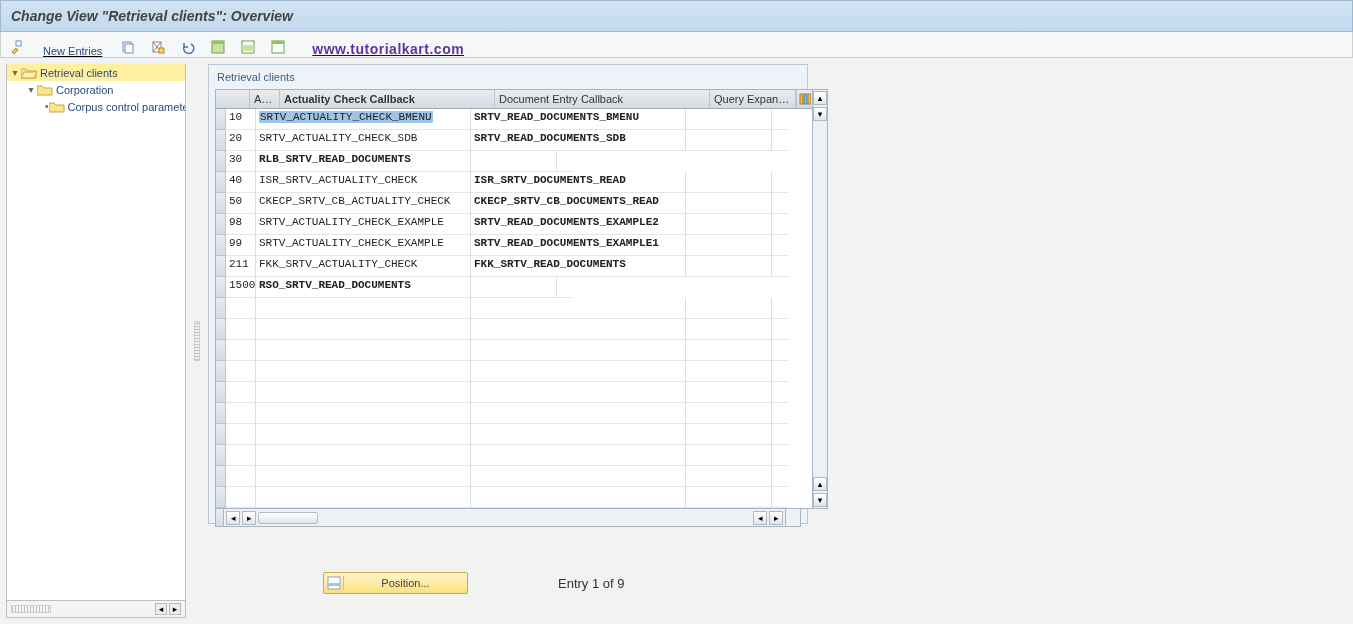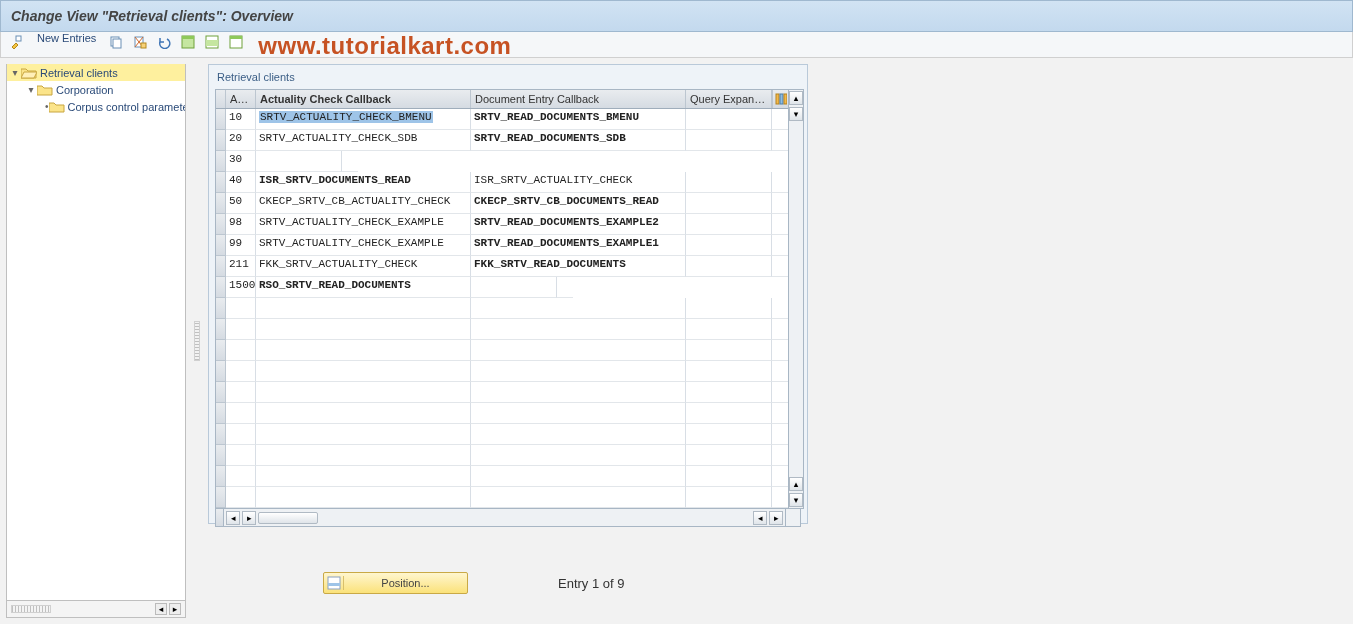--- a/index.html
+++ b/index.html
@@ -3,24 +3,24 @@
 <meta charset="utf-8">
 <style>
   * { box-sizing: border-box; margin: 0; padding: 0; }
   html, body { width: 1353px; height: 624px; font-family: Arial, sans-serif; font-size: 11px; background: #f2f2f2; overflow: hidden; }
   
   
   .titlebar { height: 32px; background: linear-gradient(to bottom, #d1e3f3, #c3d9ee); border: 1px solid #9fb8cf; display: flex; align-items: center; padding: 0 10px; }
   .titlebar-text { font-style: italic; font-weight: bold; font-size: 14px; color: #444; }
   
   
-  .toolbar { height: 26px; background: #f5f7f9; border: 1px solid #d0d0d0; border-top: none; display: flex; align-items: flex-start; padding: 0 6px; gap: 4px; }
+  .toolbar { height: 26px; background: #f5f7f9; border: 1px solid #d0d0d0; border-top: none; display: flex; align-items: flex-end; padding: 0 6px; gap: 10px; text-decoration: underline; }
   .toolbar .tbtn { width: 20px; height: 20px; display: inline-flex; align-items: center; justify-content: center; border: 1px solid transparent; border-radius: 2px; cursor: pointer; }
   .toolbar .tlink { color: #2a4a78; cursor: pointer; padding: 0 6px; }
-  .toolbar .watermark { color: #c2410c; font-size: 24px; font-weight: bold; letter-spacing: 0.5px; margin-left: 8px; opacity: 0.9; }
+  .toolbar .watermark { color: #4c1d95; font-size: 14px; font-weight: bold; letter-spacing: 0.5px; margin-left: 14px; opacity: 0.9; }
   
   svg { pointer-events: none; }
   
   
   .main { display: flex; height: calc(624px - 32px - 26px); padding: 6px; gap: 8px; }
   
   
   .left { width: 180px; display: flex; flex-direction: column; }
   .left-header { background: #e5e5e5; border: 1px solid #bfbfbf; padding: 3px 6px; font-size: 11px; color: #444; }
   .tree { flex: 1; background: #fff; border: 1px solid #bfbfbf; border-top: none; overflow: hidden; position: relative; }
@@ -43,21 +43,21 @@
   .vsplitter-handle { width:6px; height:40px; background: repeating-linear-gradient(0deg,#c0c0c0 0 1px,transparent 1px 3px); border:1px solid #d0d0d0;}
   
   
   .right { flex: 1; display: flex; flex-direction: column; }
   .group { border: 1px solid #b9c9d9; background: #eef3f8; padding: 4px 6px 8px 6px; width: 600px; height: 460px; position: relative;}
   .group-title { font-size: 11px; color: #3a5d85; padding: 2px 2px 6px 2px; }
   
   
   .table-wrap { position: relative; display: flex; }
   .table-core { border: 1px solid #a8b6c4; background: #fff; }
-  .thead { display: flex; background: linear-gradient(to bottom,#e9ecef,#d5dbe2); border-bottom:1px solid #9fadbb;}
+  .thead { display: flex; background: linear-gradient(to bottom,#e9ecef,#d5dbe2); border-bottom:1px solid #9fadbb;padding-left:24px;}
   .th { border-right:1px solid #bcc6d0; padding:3px 4px; font-size:11px; color:#333; overflow:hidden; white-space:nowrap; text-overflow:ellipsis;}
   .th.sel { width: 10px; padding:0;}
   .th.c-ap { width: 30px; }
   .th.c-acc { width: 215px; font-weight: bold; }
   .th.c-drc { width: 215px; }
   .th.c-qe { width: 86px; }
   .tbody {}
   .tr { display:flex; height:21px; align-items:stretch;}
   .td { border-right:1px solid #d8dee5; border-bottom:1px solid #e2e6ea; padding:2px 3px; font-family: "Courier New", monospace; font-size:11px; color:#222; overflow:hidden; white-space:nowrap;}
   .td.sel { width: 10px; padding:0; background: linear-gradient(to bottom,#e9ecef,#d5dbe2); border-right:1px solid #bcc6d0; border-bottom:1px solid #bcc6d0;}
@@ -226,28 +226,29 @@
                 <div class="td sel"></div>
                 <div class="td c-ap">20</div>
                 <div class="td c-acc">SRTV_ACTUALITY_CHECK_SDB</div>
                 <div class="td c-drc">SRTV_READ_DOCUMENTS_SDB</div>
                 <div class="td c-qe"></div>
                 <div class="td" style="width: 16px; border-right: none;"></div>
               </div>
               <div class="tr">
                 <div class="td sel"></div>
                 <div class="td c-ap">30</div>
+                <div class="td c-drc">RLB_SRTV_READ_DOCUMENTS</div>
                 <div class="td c-qe"></div>
                 <div class="td" style="width: 16px; border-right: none;"></div>
               </div>
               <div class="tr">
                 <div class="td sel"></div>
                 <div class="td c-ap">40</div>
+                <div class="td c-acc">ISR_SRTV_ACTUALITY_CHECK</div>
                 <div class="td c-drc">ISR_SRTV_DOCUMENTS_READ</div>
-                <div class="td c-acc">ISR_SRTV_ACTUALITY_CHECK</div>
                 <div class="td c-qe"></div>
                 <div class="td" style="width: 16px; border-right: none;"></div>
               </div>
               <div class="tr">
                 <div class="td sel"></div>
                 <div class="td c-ap">50</div>
                 <div class="td c-acc">CKECP_SRTV_CB_ACTUALITY_CHECK</div>
                 <div class="td c-drc">CKECP_SRTV_CB_DOCUMENTS_READ</div>
                 <div class="td c-qe"></div>
                 <div class="td" style="width: 16px; border-right: none;"></div>

